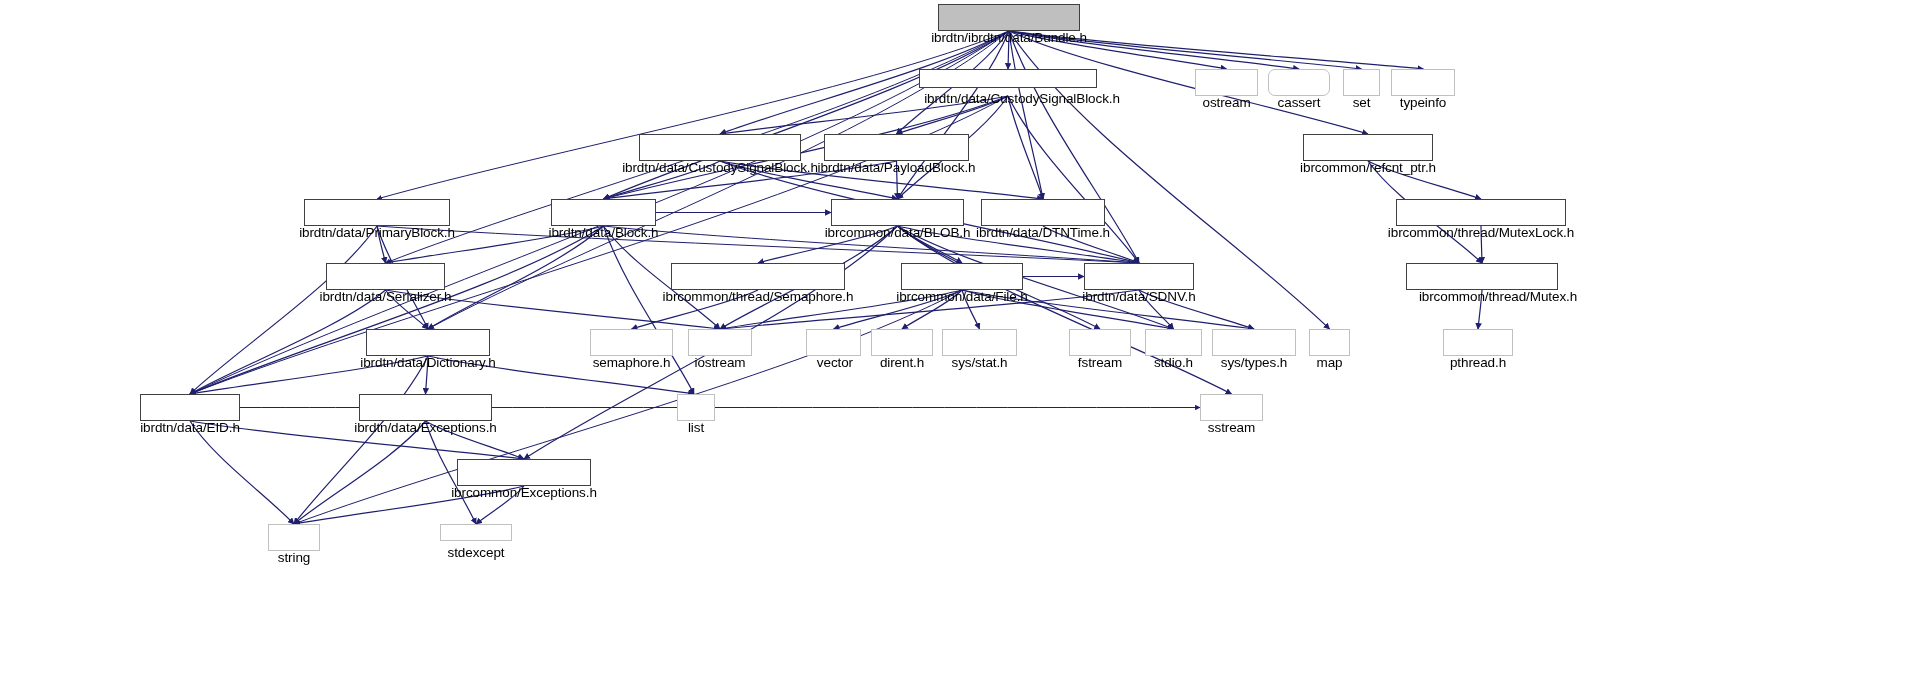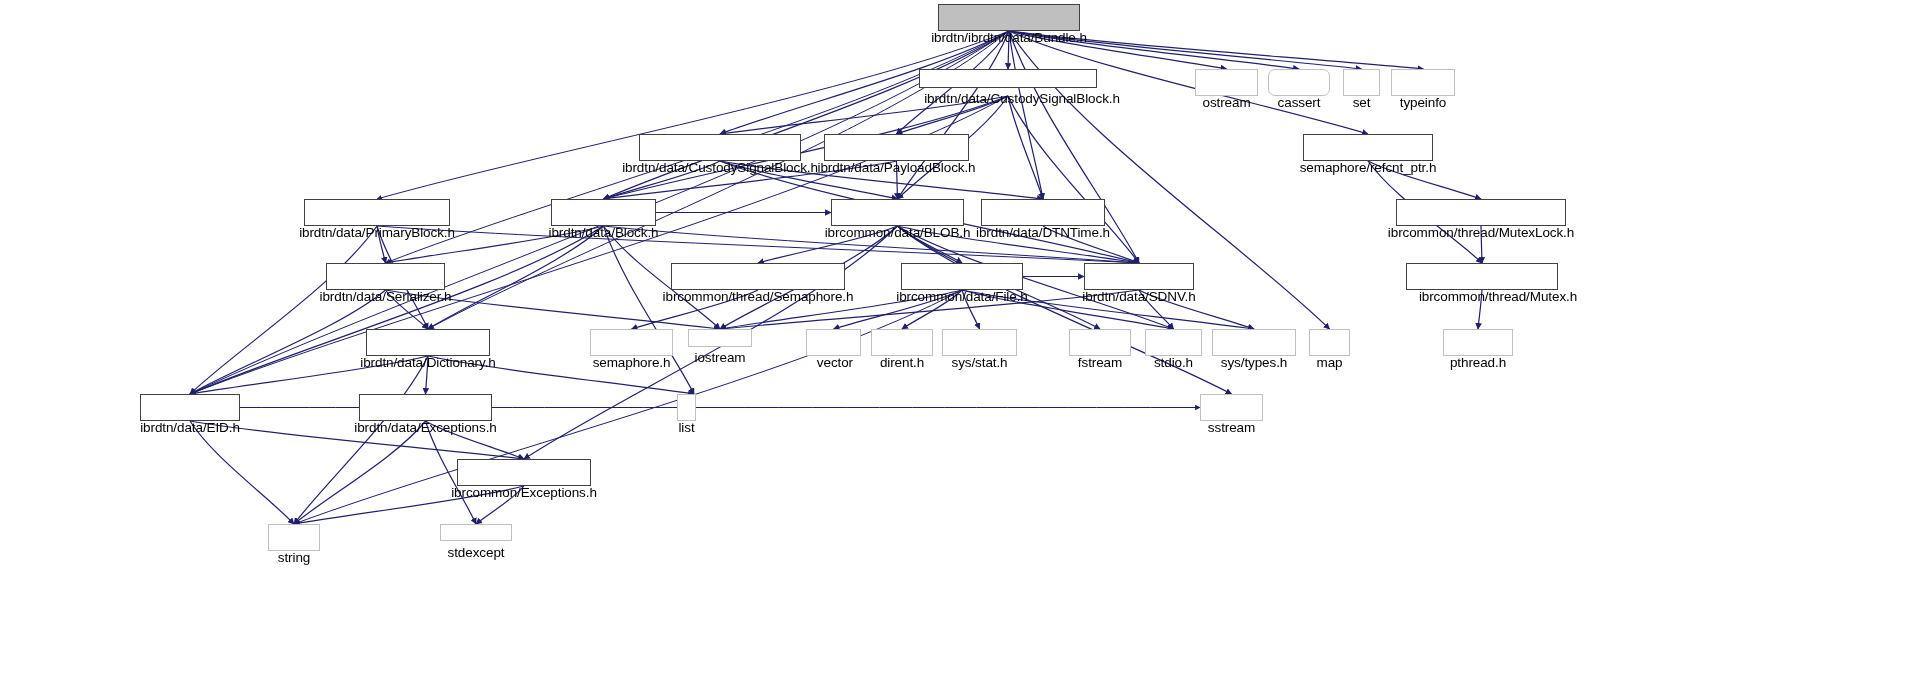--- a/index.html
+++ b/index.html
@@ -166,21 +166,21 @@
     <div class="node system" style="left: 1391px; top: 69px; width: 64px; height: 27px;">
       <span class="node-label">typeinfo</span>
     </div>
     <div class="node local" style="left: 639px; top: 134px; width: 162px; height: 27px;">
       <span class="node-label">ibrdtn/data/CustodySignalBlock.h</span>
     </div>
     <div class="node local" style="left: 824px; top: 134px; width: 145px; height: 27px;">
       <span class="node-label">ibrdtn/data/PayloadBlock.h</span>
     </div>
     <div class="node local" style="left: 1303px; top: 134px; width: 130px; height: 27px;">
-      <span class="node-label">semaphore/refcnt_ptr.h</span>
+      <span class="node-label">ibrcommon/refcnt_ptr.h</span>
     </div>
     <div class="node local" style="left: 304px; top: 199px; width: 146px; height: 27px;">
       <span class="node-label">ibrdtn/data/PrimaryBlock.h</span>
     </div>
     <div class="node local" style="left: 551px; top: 199px; width: 105px; height: 27px;">
       <span class="node-label">ibrdtn/data/Block.h</span>
     </div>
     <div class="node local" style="left: 831px; top: 199px; width: 133px; height: 27px;">
       <span class="node-label">ibrcommon/data/BLOB.h</span>
     </div>
@@ -204,21 +204,21 @@
     </div>
     <div class="node local" style="left: 1406px; top: 263px; width: 152px; height: 27px; padding-left: 32px;">
       <span class="node-label">ibrcommon/thread/Mutex.h</span>
     </div>
     <div class="node local" style="left: 366px; top: 329px; width: 124px; height: 27px;">
       <span class="node-label">ibrdtn/data/Dictionary.h</span>
     </div>
     <div class="node system" style="left: 590px; top: 329px; width: 83px; height: 27px;">
       <span class="node-label">semaphore.h</span>
     </div>
-    <div class="node system" style="left: 688px; top: 329px; width: 64px; height: 18px;">
+    <div class="node system" style="left: 688px; top: 329px; width: 64px; height: 27px;">
       <span class="node-label">iostream</span>
     </div>
     <div class="node system" style="left: 806px; top: 329px; width: 55px; height: 27px; justify-content: flex-end;">
       <span class="node-label">vector</span>
     </div>
     <div class="node system" style="left: 871px; top: 329px; width: 62px; height: 27px;">
       <span class="node-label">dirent.h</span>
     </div>
     <div class="node system" style="left: 942px; top: 329px; width: 75px; height: 27px;">
       <span class="node-label">sys/stat.h</span>
@@ -237,21 +237,21 @@
     </div>
     <div class="node system" style="left: 1443px; top: 329px; width: 70px; height: 27px;">
       <span class="node-label">pthread.h</span>
     </div>
     <div class="node local" style="left: 140px; top: 394px; width: 100px; height: 27px;">
       <span class="node-label">ibrdtn/data/EID.h</span>
     </div>
     <div class="node local" style="left: 359px; top: 394px; width: 133px; height: 27px;">
       <span class="node-label">ibrdtn/data/Exceptions.h</span>
     </div>
-    <div class="node system" style="left: 677px; top: 394px; width: 19px; height: 27px;">
+    <div class="node system" style="left: 677px; top: 394px; width: 38px; height: 27px;">
       <span class="node-label">list</span>
     </div>
     <div class="node system" style="left: 1200px; top: 394px; width: 63px; height: 27px;">
       <span class="node-label">sstream</span>
     </div>
     <div class="node local" style="left: 457px; top: 459px; width: 134px; height: 27px;">
       <span class="node-label">ibrcommon/Exceptions.h</span>
     </div>
     <div class="node system" style="left: 268px; top: 524px; width: 52px; height: 27px;">
       <span class="node-label">string</span>

